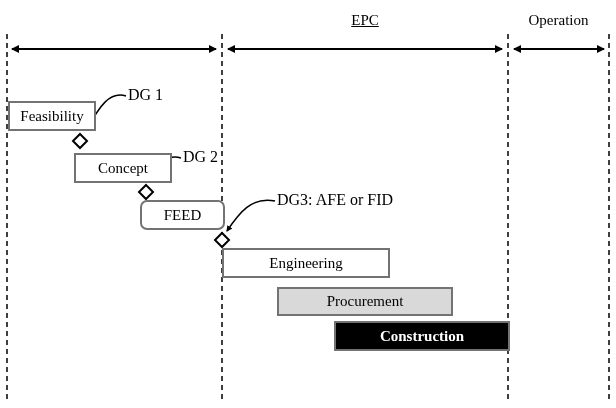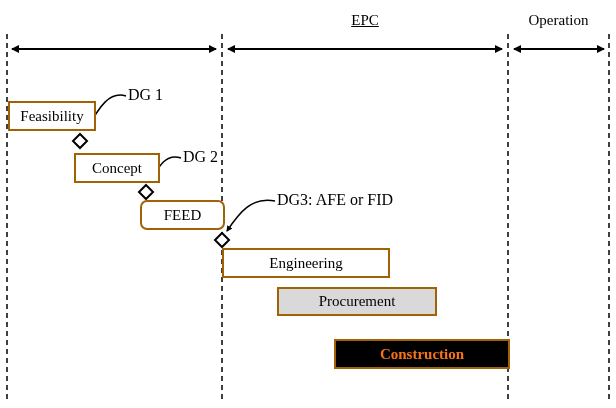--- a/index.html
+++ b/index.html
@@ -27,35 +27,35 @@
     font-size: 15px;
     line-height: 20px;
     white-space: nowrap;
   }
   .phase-label.fel { left: 7px;   width: 215px; }
   .phase-label.epc { left: 222px; width: 286px; text-decoration: underline; }
   .phase-label.op  { left: 508px; width: 101px; }
 
   .stage-box {
     position: absolute;
-    border: 2px solid #a16207;
+    border: 2px solid #737373;
     background: #ffffff;
     display: flex;
     align-items: center;
     justify-content: center;
     font-size: 15px;
     line-height: 1;
     white-space: nowrap;
   }
   .stage-box.feasibility  { left: 8px;   top: 101px; width: 88px;  height: 30px; }
-  .stage-box.concept      { left: 74px;  top: 153px; width: 86px;  height: 30px; }
+  .stage-box.concept      { left: 74px;  top: 153px; width: 98px;  height: 30px; }
   .stage-box.feed         { left: 140px; top: 200px; width: 85px;  height: 30px; border-radius: 7px; }
   .stage-box.engineering  { left: 222px; top: 248px; width: 168px; height: 30px; }
-  .stage-box.procurement  { left: 277px; top: 287px; width: 160px; height: 29px; background: #d9d9d9; }
-  .stage-box.construction { left: 334px; top: 339px; width: 176px; height: 30px; background: #000; color: #f97316; font-weight: bold; }
+  .stage-box.procurement  { left: 277px; top: 287px; width: 176px; height: 29px; background: #d9d9d9; }
+  .stage-box.construction { left: 334px; top: 321px; width: 176px; height: 30px; background: #000; color: #ffffff; font-weight: bold; }
 
   .gate-label {
     position: absolute;
     font-size: 16px;
     line-height: 16px;
     white-space: nowrap;
   }
   .gate-label.dg1 { left: 128px; top: 87px;  }
   .gate-label.dg2 { left: 183px; top: 149px; }
   .gate-label.dg3 { left: 277px; top: 192px; }

